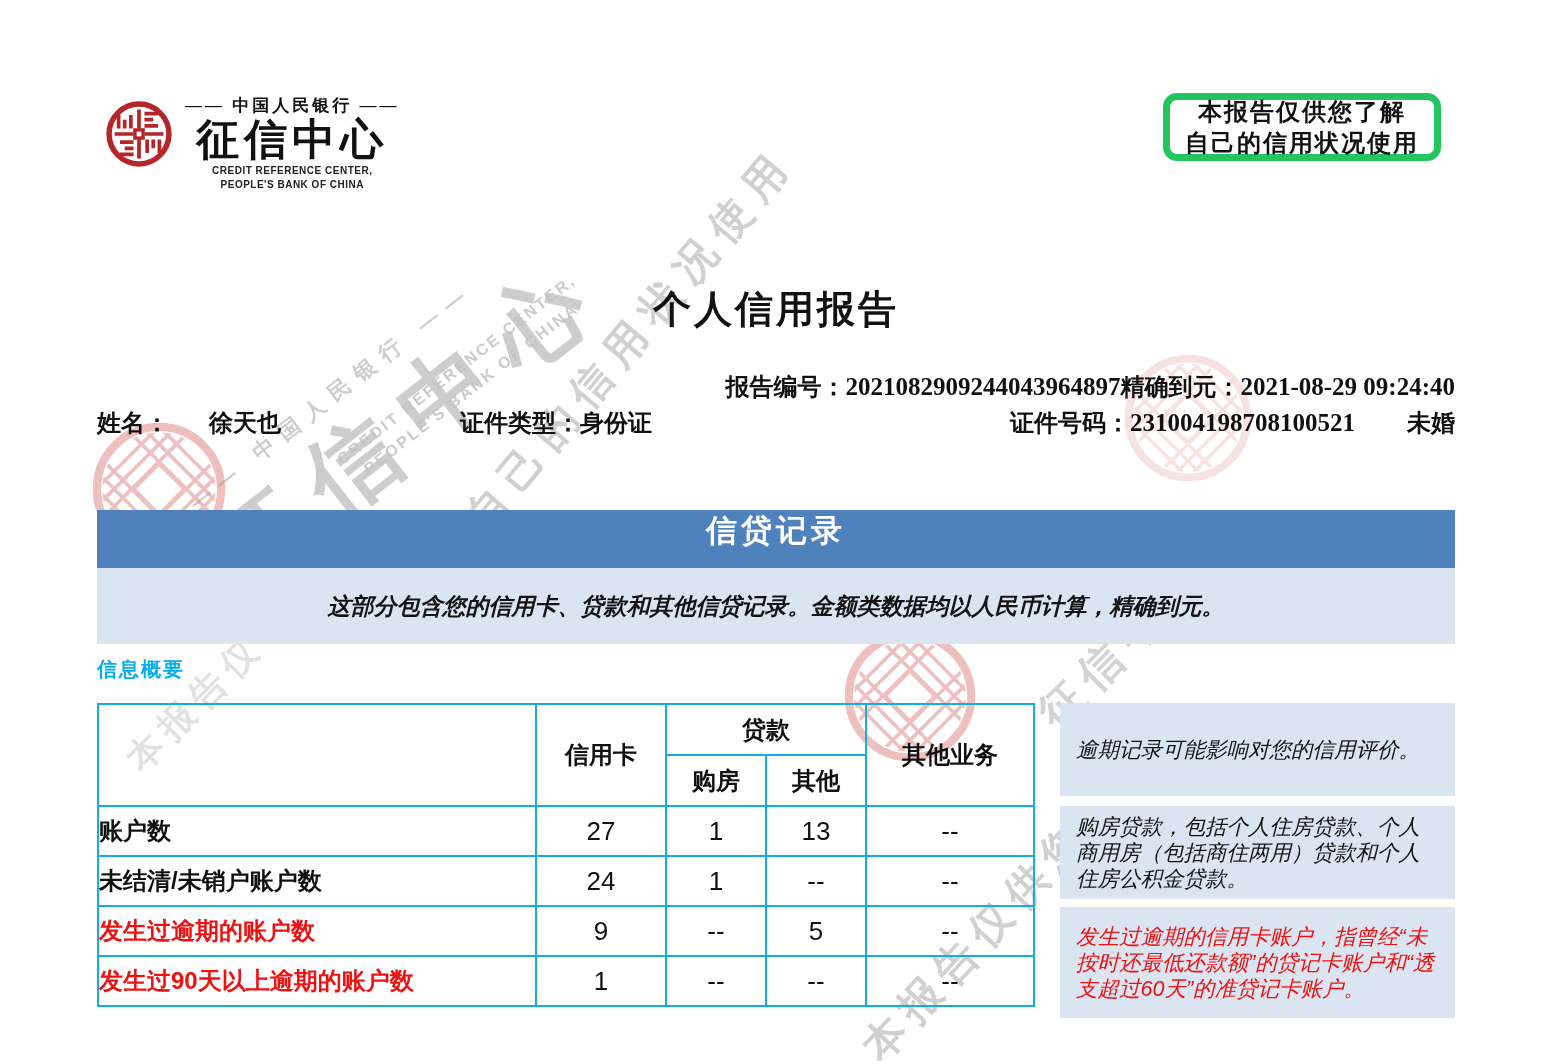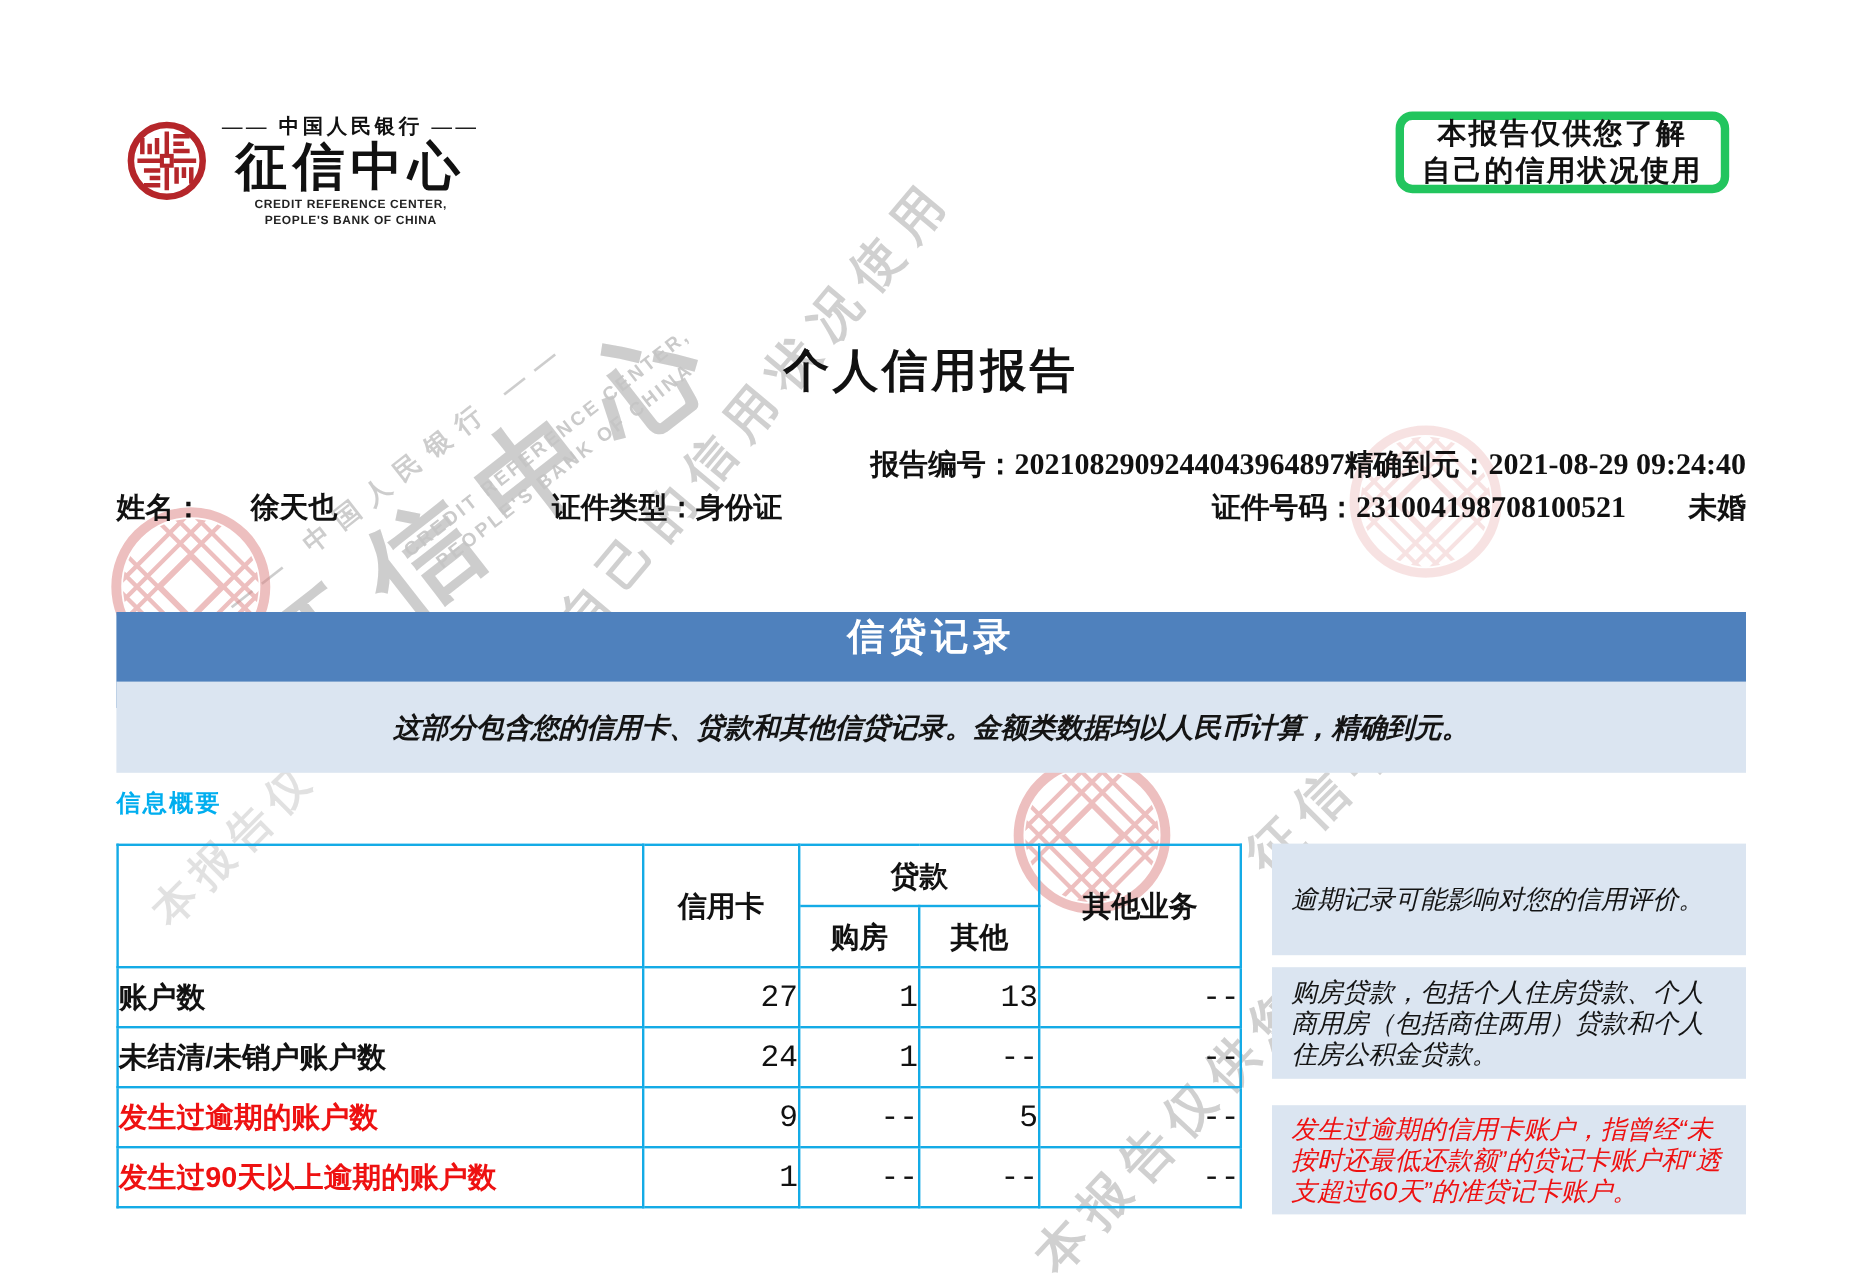--- a/index.html
+++ b/index.html
@@ -66,29 +66,29 @@
       display:flex;align-items:center;justify-content:center;font-size:23px;font-weight:bold;font-style:italic;color:#141414;}
 
   .summary-heading{position:absolute;left:97px;top:656px;margin:0;font-size:20px;font-weight:bold;
       color:var(--cyanHeading);letter-spacing:2px;}
 
   .summary-table{position:absolute;left:97px;top:703px;border-collapse:collapse;table-layout:fixed;background:transparent;}
   .summary-table th,.summary-table td{border:2px solid var(--tableBorder);padding:0;background:transparent;}
   .summary-table th{font-size:24px;font-weight:bold;height:51px;}
   .summary-table tbody td{height:50px;}
   .label-cell{text-align:left;padding-left:14px;font-weight:bold;font-size:24px;}
-  .val-cell{text-align:right;font-family:Liberation Mono, monospace;font-size:26px;color:#111;}
+  .val-cell{text-align:center;font-family:Liberation Sans, sans-serif;font-size:26px;color:#111;}
   tr.hl .label-cell{color:var(--red);}
 
   .notes{position:absolute;left:1060px;top:703px;width:395px;height:310px;}
   .note{position:absolute;left:0;width:395px;background:var(--band);padding:8px 16px;
       font-size:21.5px;line-height:26px;display:flex;align-items:center;color:#141414;font-style:italic;}
   .note1{top:0;height:93px;}
   .note2{top:103px;height:93px;}
-  .note3{top:218px;height:91px;color:var(--red);}
+  .note3{top:204px;height:111px;color:var(--red);}
 </style>
 </head>
 <body>
 
 <div class="page">
 
   <div class="wm-layer">
     <div class="wm wm-logo-block">
       <div class="wm-bank">—— 中国人民银行 ——</div>
       <div class="wm-center">征信中心</div>

